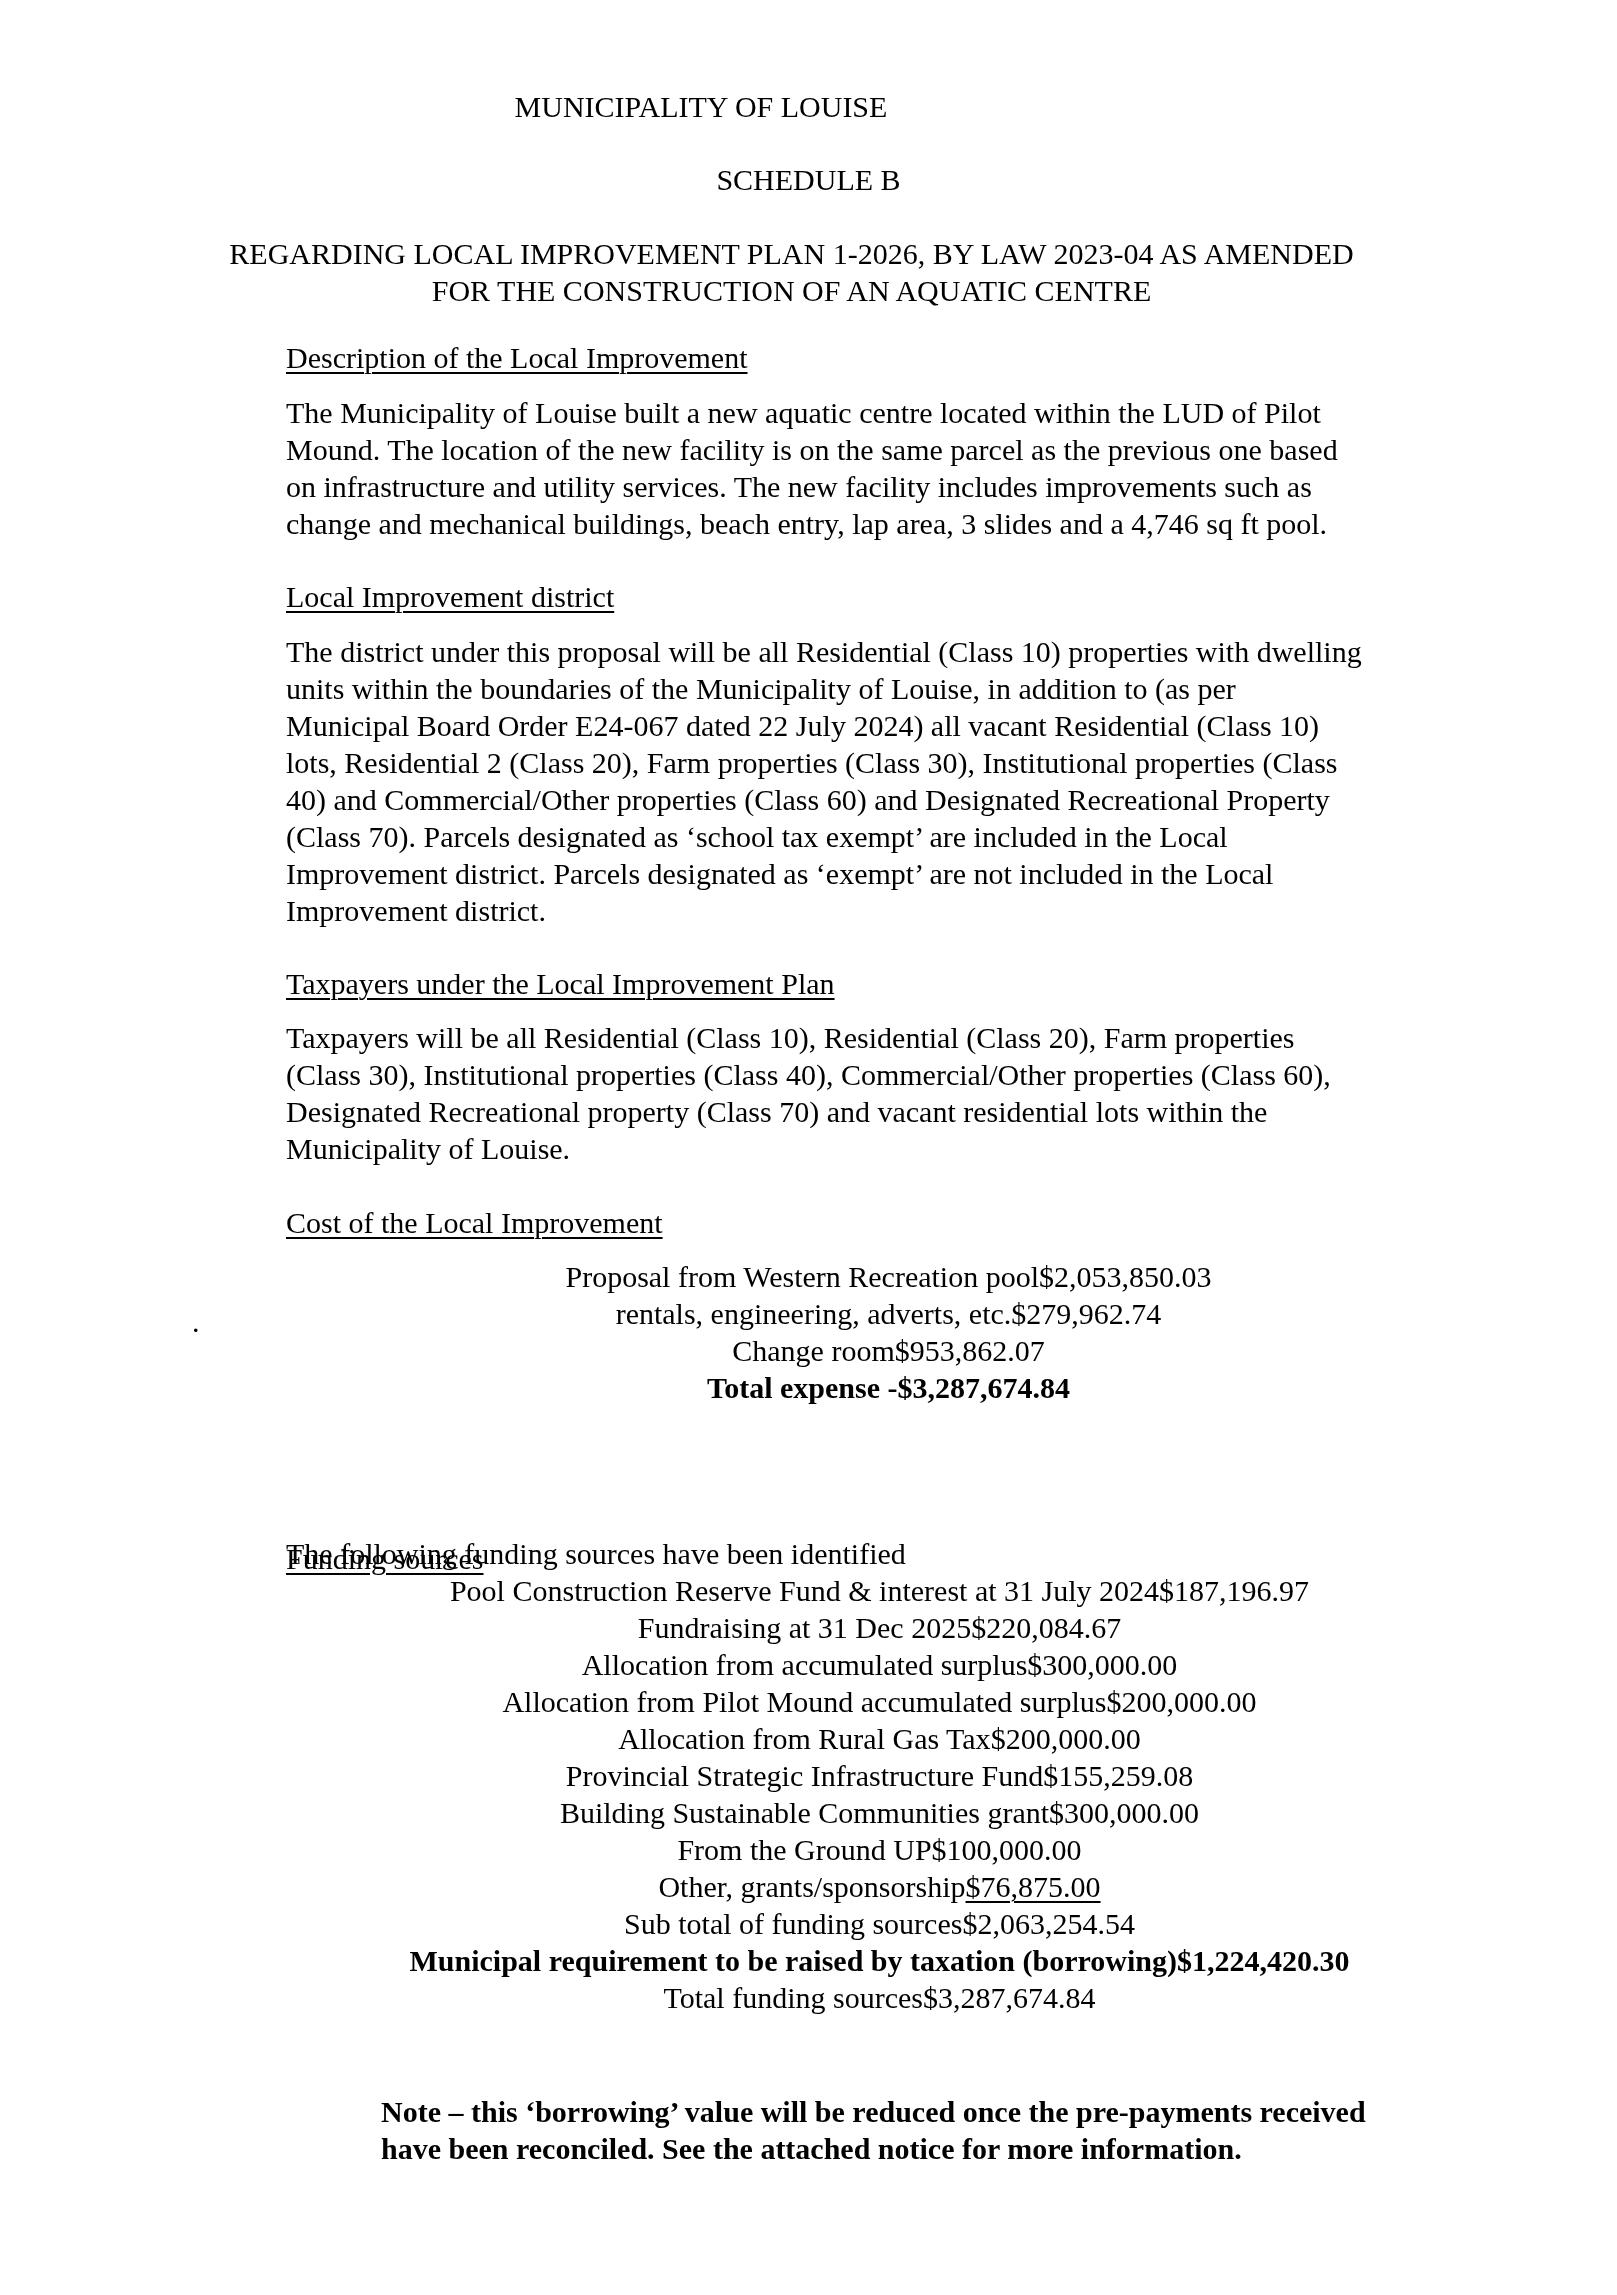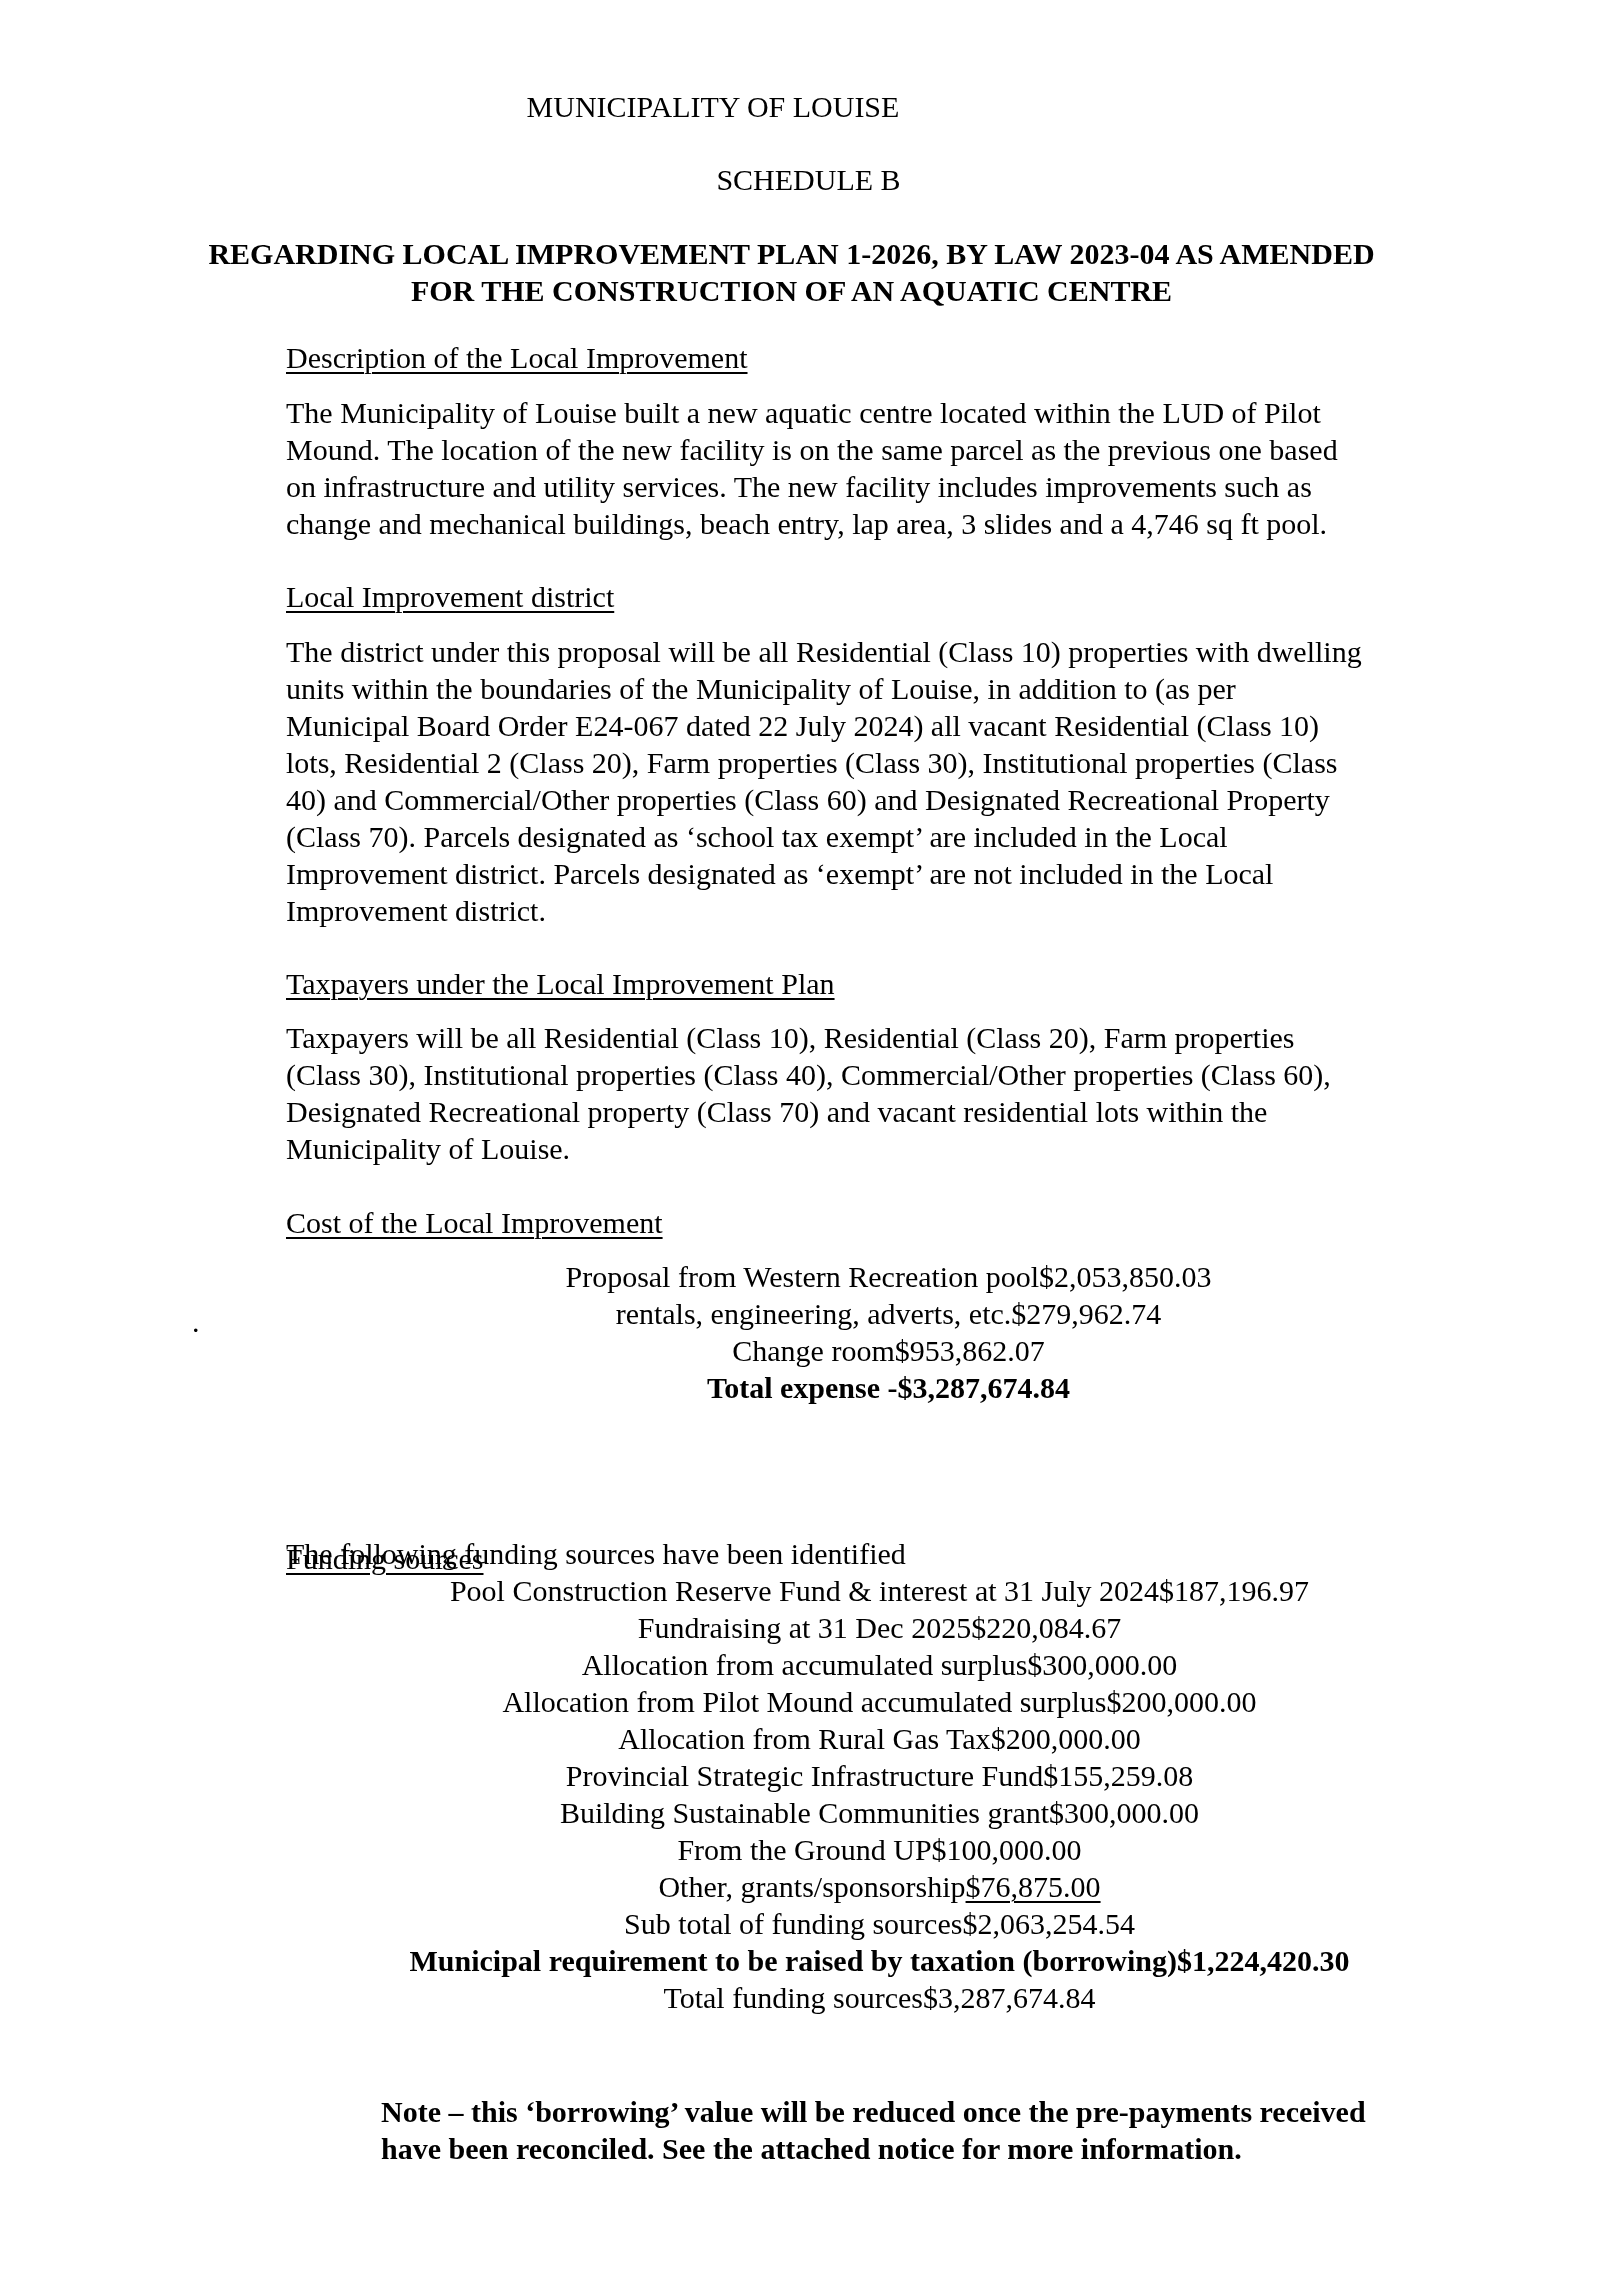--- a/index.html
+++ b/index.html
@@ -4,23 +4,23 @@
 <style>
   html, body { margin: 0; padding: 0; background: #ffffff; }
   body {
     width: 1617px; height: 2295px; position: relative; overflow: hidden;
     font-family: "Liberation Serif", "DejaVu Serif", serif;
     color: #000000;
     font-size: 30px;
     line-height: 37px;
   }
   .center { text-align: center; }
-  #title1 { position: absolute; top: 88px; left: 12px; width: 1326px; padding-left: 38px; }
+  #title1 { position: absolute; top: 88px; left: 0; width: 1326px; padding-left: 38px; }
   #title2 { position: absolute; top: 161px; left: 0; width: 1617px; }
-  #title3 { position: absolute; top: 235px; left: 0; width: 1583px; font-weight: bold; }
+  #title3 { position: absolute; top: 235px; left: 0; width: 1583px; }
   .heading { text-decoration: underline; text-underline-offset: 3.8px; text-decoration-thickness: 1.9px; }
   .block { position: absolute; left: 286px; width: 1142px; }
   .row { display: flex; justify-content: center; }
   .cost-block { position: absolute; left: 381px; width: 1015px; }
   .fund-block { position: absolute; left: 372px; width: 1015px; }
   .amt { text-align: right; }
   .bold { font-weight: bold; }
   .ul-amt { text-decoration: underline; text-underline-offset: 3.8px; text-decoration-thickness: 1.9px; }
   .stray { position: absolute; left: 192px; top: 1303px; }
 </style>

